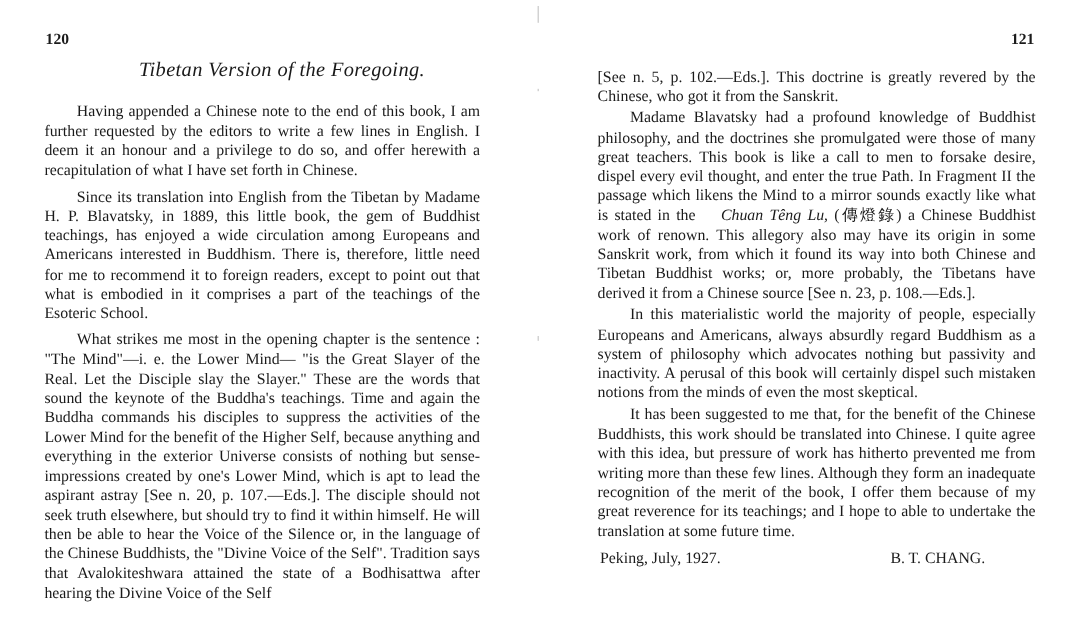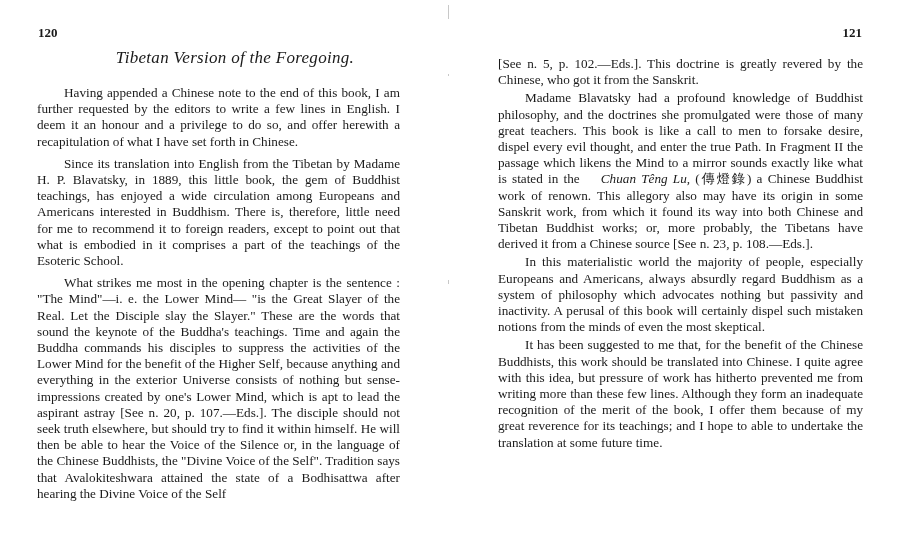--- a/index.html
+++ b/index.html
@@ -53,14 +53,18 @@
 <div class="gutter-mark" style="top:74px;height:2px;"></div>
 <div class="gutter-mark" style="top:280px;height:4px;"></div>
 
 <div class="page page-right">
   <div class="page-num">121</div>
   <div class="body-text">
     <p class="para cont tight">[See n. 5, p. 102.—Eds.]. This doctrine is greatly revered by the Chinese, who got it from the Sanskrit.</p>
     <p class="para tight"><span>Madame Blavatsky had a profound knowledge of Buddhist philosophy, and the doctrines she promulgated were those of many great teachers. This book is like a call to men to forsake desire, dispel every evil thought, and enter the true Path. In Fragment II the passage which likens the Mind to a mirror sounds exactly like what is stated in the </span><em>Chuan Têng Lu,</em><span> (傳燈錄) a Chinese Buddhist work of renown. This allegory also may have its origin in some Sanskrit work, from which it found its way into both Chinese and Tibetan Buddhist works; or, more probably, the Tibetans have derived it from a Chinese source [See n. 23, p. 108.—Eds.].</span></p>
     <p class="para tight">In this materialistic world the majority of people, especially Europeans and Americans, always absurdly regard Buddhism as a system of philosophy which advocates nothing but passivity and inactivity. A perusal of this book will certainly dispel such mistaken notions from the minds of even the most skeptical.</p>
     <p class="para tight">It has been suggested to me that, for the benefit of the Chinese Buddhists, this work should be translated into Chinese. I quite agree with this idea, but pressure of work has hitherto prevented me from writing more than these few lines. Although they form an inadequate recognition of the merit of the book, I offer them because of my great reverence for its teachings; and I hope to able to undertake the translation at some future time.</p>
+    <div class="signoff">
+      <span>Peking, July, 1927.</span>
+      <span>B. T. CHANG.</span>
+    </div>
   </div>
 </div>
 
 </body></html>

